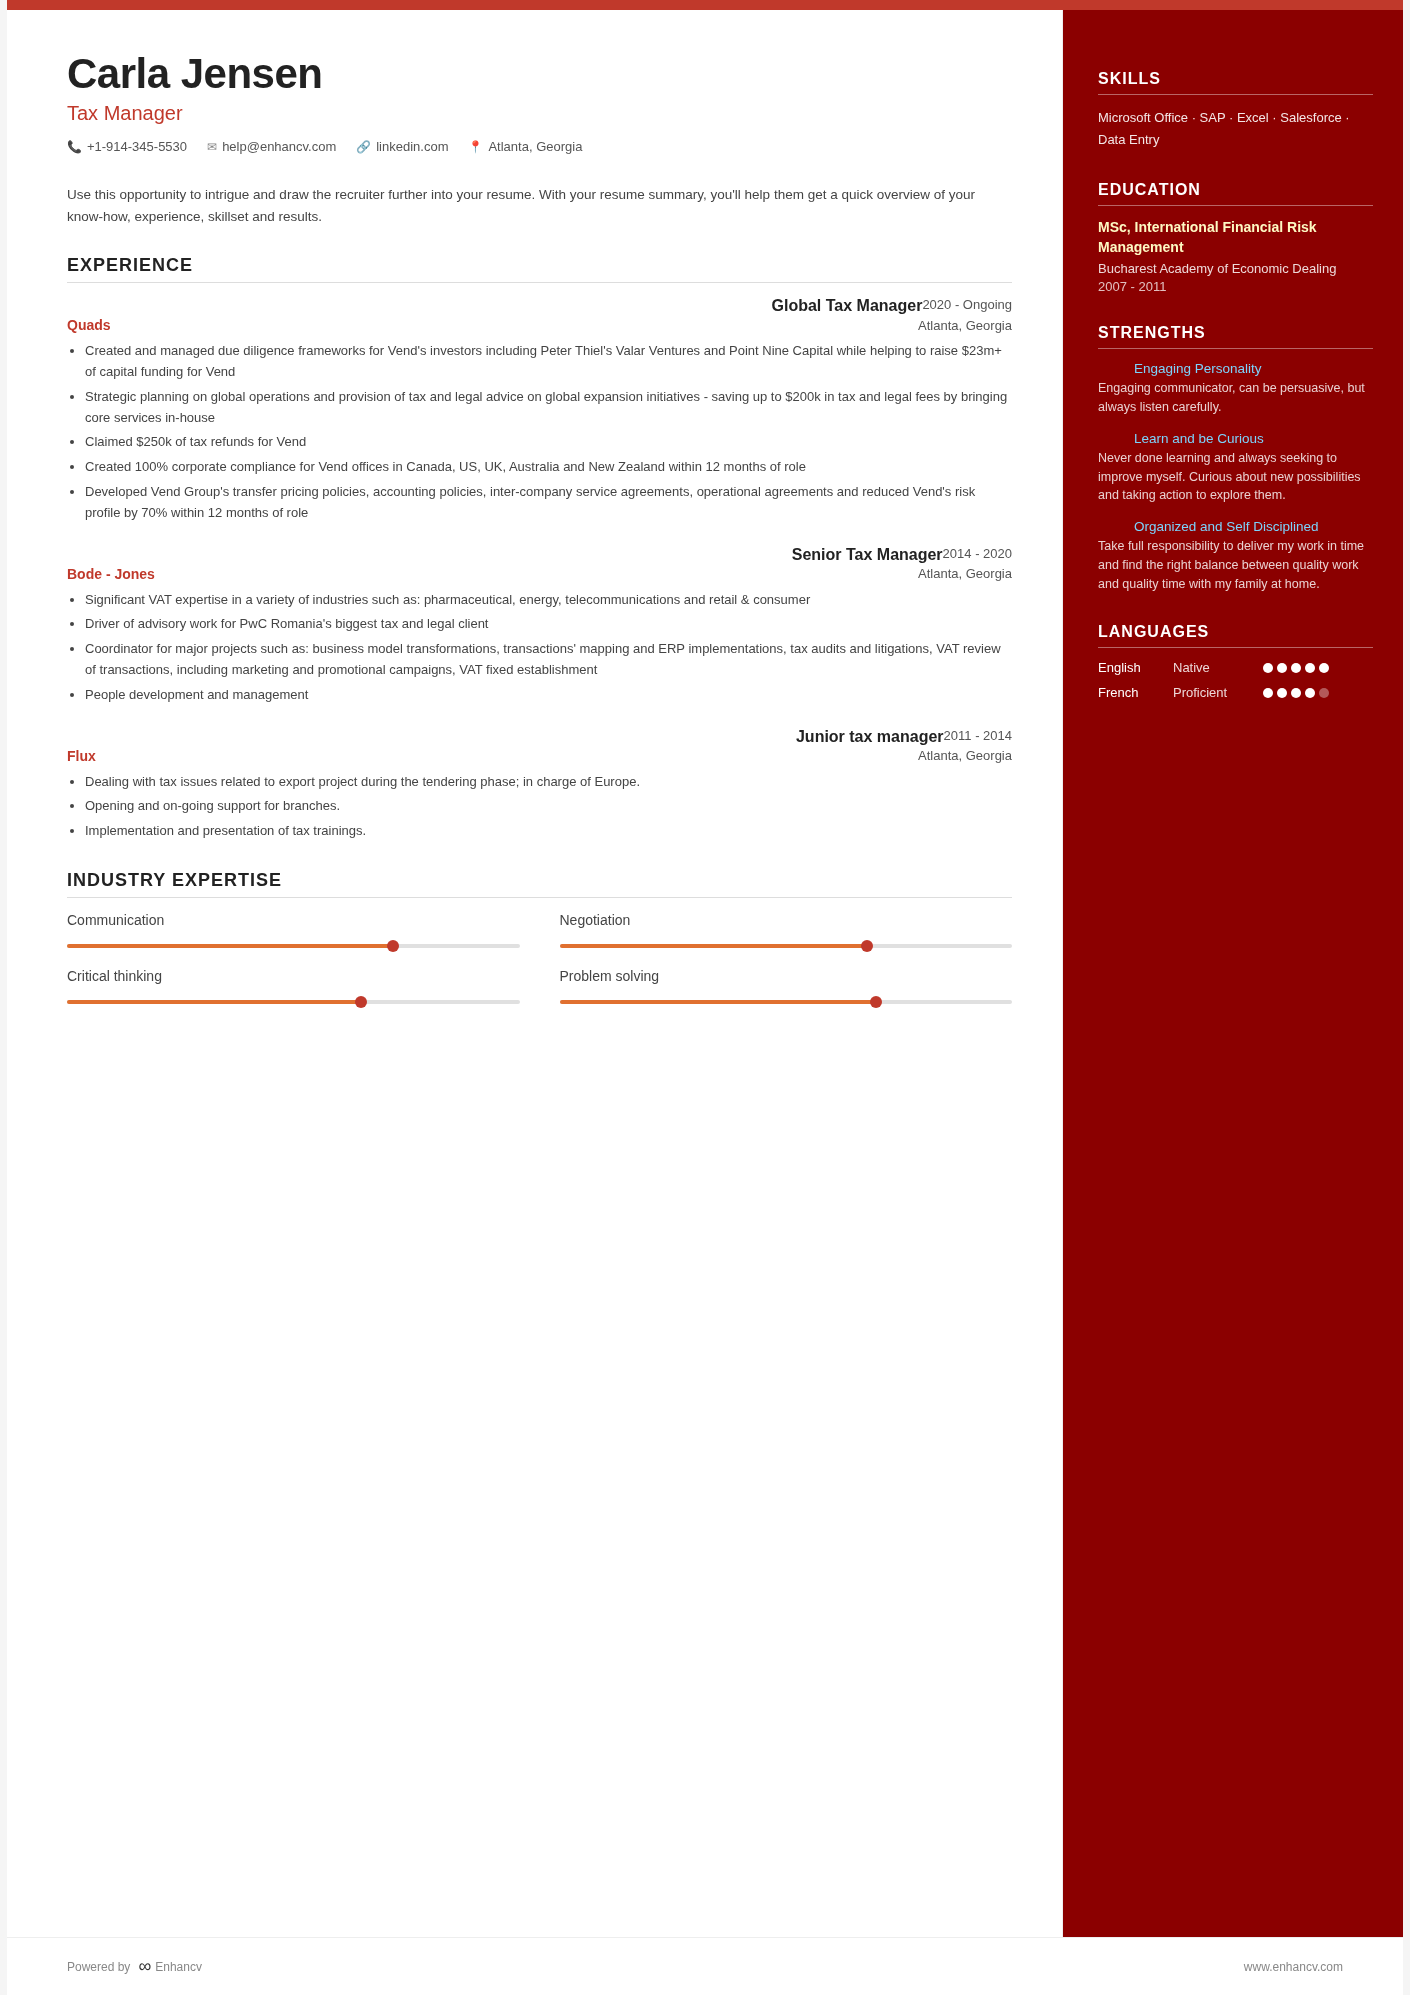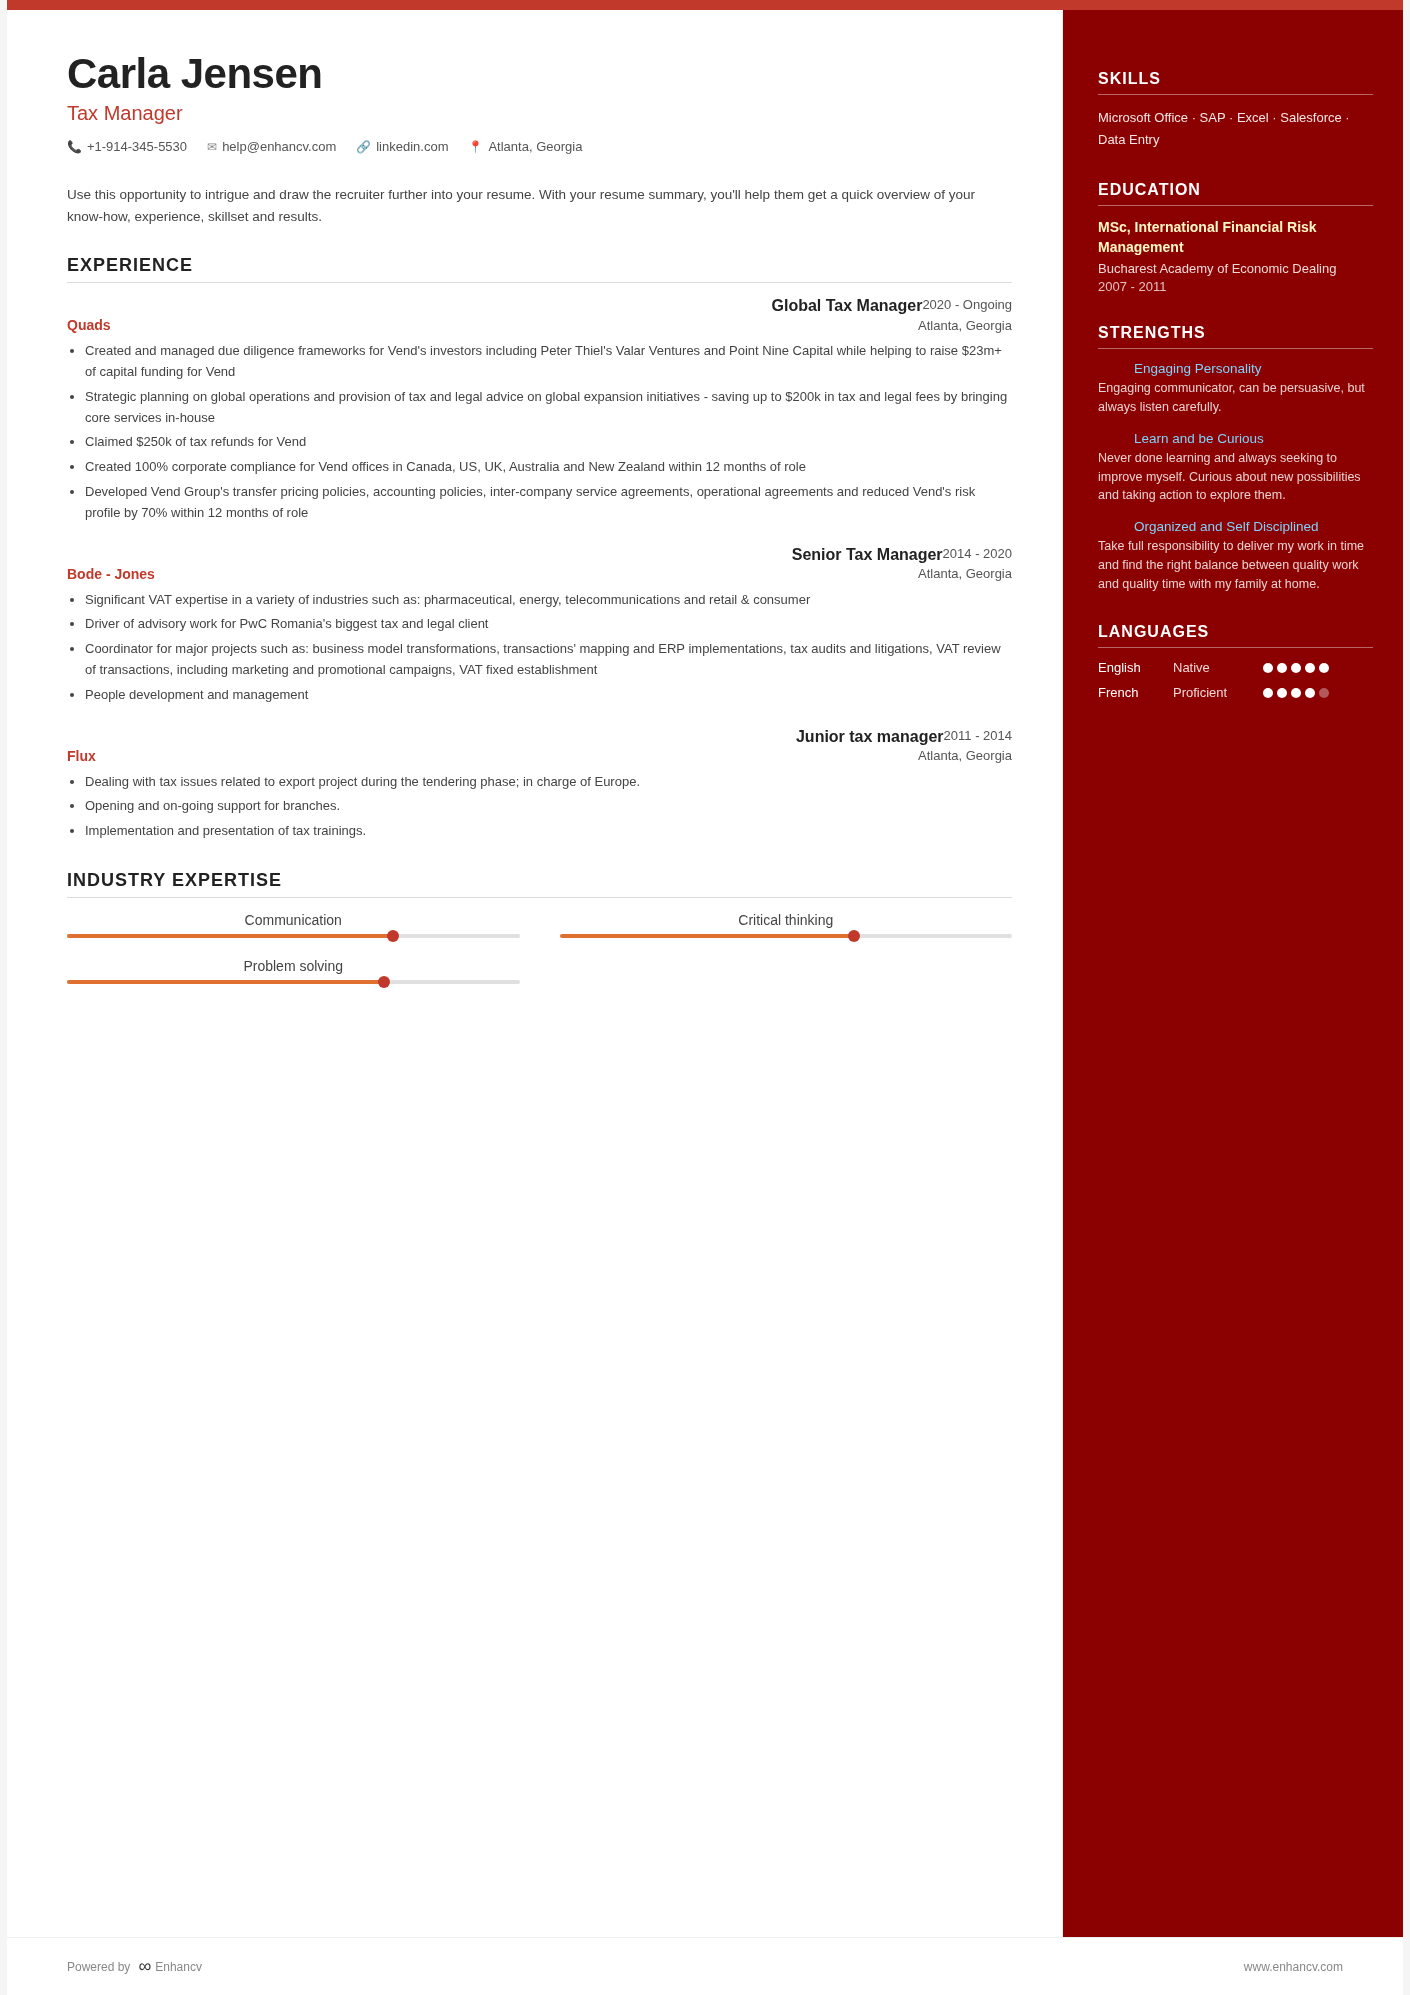--- a/index.html
+++ b/index.html
@@ -139,22 +139,21 @@
     }
     
     .expertise-grid {
       display: grid;
       grid-template-columns: 1fr 1fr;
       gap: 20px 40px;
     }
     .expertise-item {
       display: flex;
       flex-direction: column;
-      gap: 6px;
-      align-items: center;
+      gap: 16px;
     }
     .expertise-label {
       font-size: 14px;
       color: #444;
       font-family: 'Arial', sans-serif;
     }
     .expertise-bar-track {
       width: 100%;
       height: 4px;
       background: #e0e0e0;
@@ -404,20 +403,28 @@
         <div class="expertise-grid" id="expertise-grid">
             <div class="expertise-item">
               <div class="expertise-label">Communication</div>
               <div class="expertise-bar-track">
                 <div class="expertise-bar-fill" style="width: 72%;">
                   <div class="expertise-bar-dot"></div>
                 </div>
               </div>
             </div>
             <div class="expertise-item">
+              <div class="expertise-label">Negotiation</div>
+              <div class="expertise-bar-track">
+                <div class="expertise-bar-fill" style="width: 68%;">
+                  <div class="expertise-bar-dot"></div>
+                </div>
+              </div>
+            </div>
+            <div class="expertise-item">
               <div class="expertise-label">Critical thinking</div>
               <div class="expertise-bar-track">
                 <div class="expertise-bar-fill" style="width: 65%;">
                   <div class="expertise-bar-dot"></div>
                 </div>
               </div>
             </div>
             <div class="expertise-item">
               <div class="expertise-label">Problem solving</div>
               <div class="expertise-bar-track">

